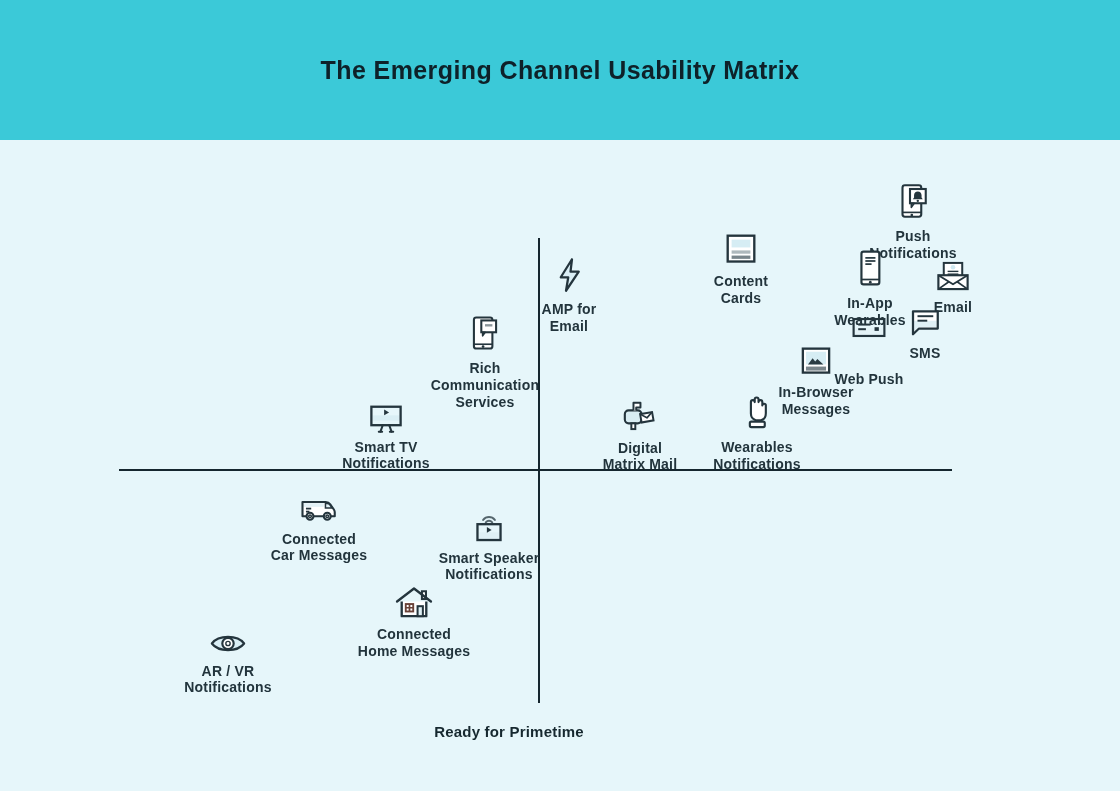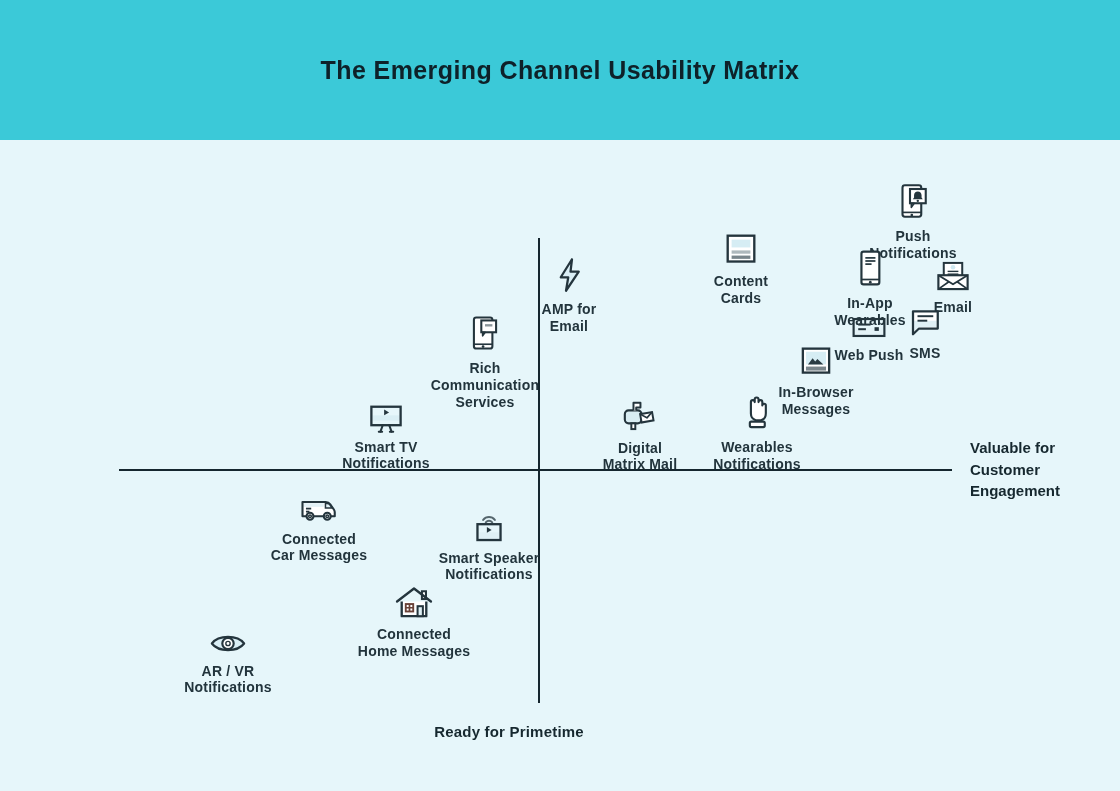--- a/index.html
+++ b/index.html
@@ -22,23 +22,20 @@
 </head>
 <body>
 
 <div class="page">
   <div class="header">
     <div class="title">The Emerging Channel Usability Matrix</div>
   </div>
 
   <div class="axis-h"></div>
   <div class="axis-v"></div>
-  <div class="y-label">Valuable for
-Customer
-Engagement</div>
   <div class="x-label">Ready for Primetime</div>
 
   <div id="plot">
       <div class="matrix-item" style="left: 913px; top: 180px;">
         <svg width="36" height="42" viewBox="0 0 24 28">
     <rect x="5" y="3.5" width="12.5" height="21" rx="1.6" fill="#fff" stroke="#24353d" stroke-width="1.4"></rect>
     <line x1="5" y1="21.6" x2="17.5" y2="21.6" stroke="#24353d" stroke-width="1.1"></line>
     <circle cx="11.2" cy="23.4" r="0.9" fill="#24353d"></circle>
     <rect x="10" y="6" width="10.5" height="9.5" fill="#fff" stroke="#24353d" stroke-width="1.4"></rect>
     <path d="M12.8 15.5 l-1.9 2.7 v-2.7 z" fill="#fff" stroke="#24353d" stroke-width="1.1" stroke-linejoin="round"></path>
@@ -82,21 +79,21 @@
   </svg>
         <div class="item-label">Email</div>
       </div>
       <div class="matrix-item" style="left: 569px; top: 255px;">
         <svg width="30" height="40" viewBox="0 0 20 26">
     <path d="M12 2.5 L4.5 14.5 H9.5 L8 23.5 L16.5 10.8 H11 Z" fill="#dbeff6" stroke="#24353d" stroke-width="1.5" stroke-linejoin="round"></path>
   </svg>
         <div class="item-label">AMP for
 Email</div>
       </div>
-      <div class="matrix-item" style="left: 869px; top: 313.5px;">
+      <div class="matrix-item" style="left: 869px; top: 313.5px; gap: 24px;">
         <svg width="40" height="27" viewBox="0 0 26 17">
     <rect x="3.8" y="9" width="18.4" height="4.2" fill="#e3f2f6"></rect>
     <rect x="3" y="3" width="20" height="11" fill="none" stroke="#24353d" stroke-width="1.4"></rect>
     <line x1="6" y1="6.6" x2="14" y2="6.6" stroke="#24353d" stroke-width="1.3"></line>
     <line x1="6" y1="9.6" x2="11" y2="9.6" stroke="#24353d" stroke-width="1.3"></line>
     <rect x="16.6" y="8.3" width="2.8" height="2.4" fill="#24353d"></rect>
   </svg>
         <div class="item-label">Web Push</div>
       </div>
       <div class="matrix-item" style="left: 925px; top: 305.5px;">

